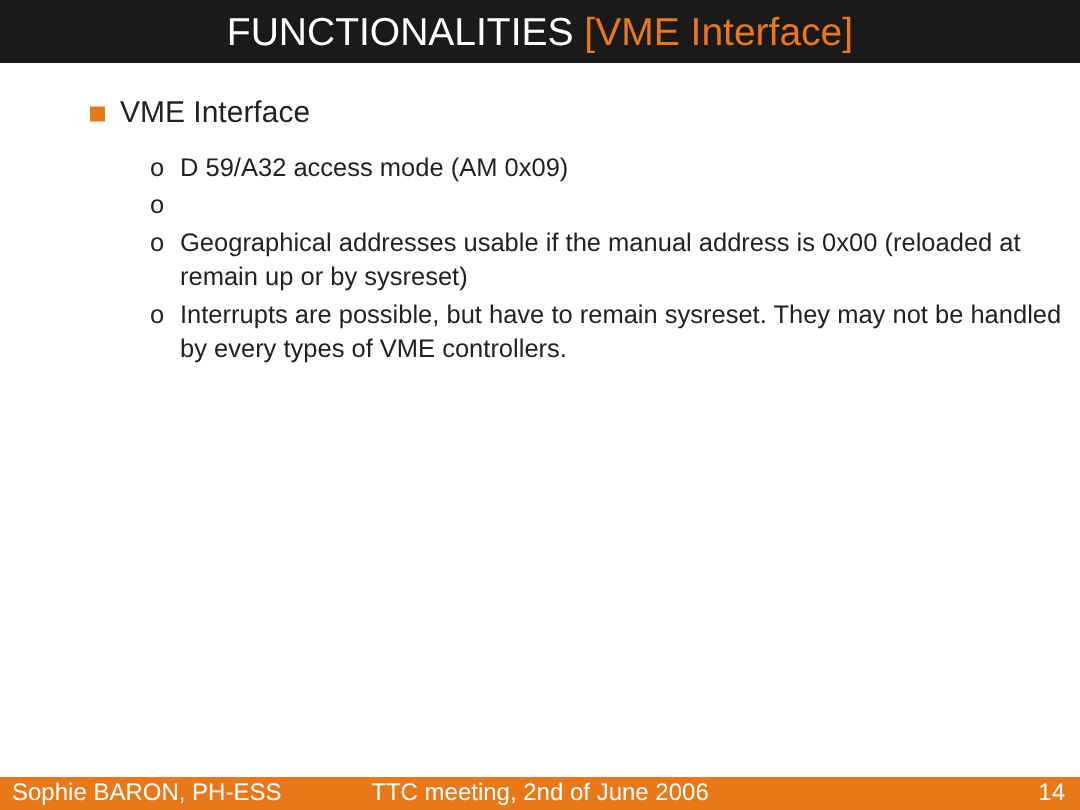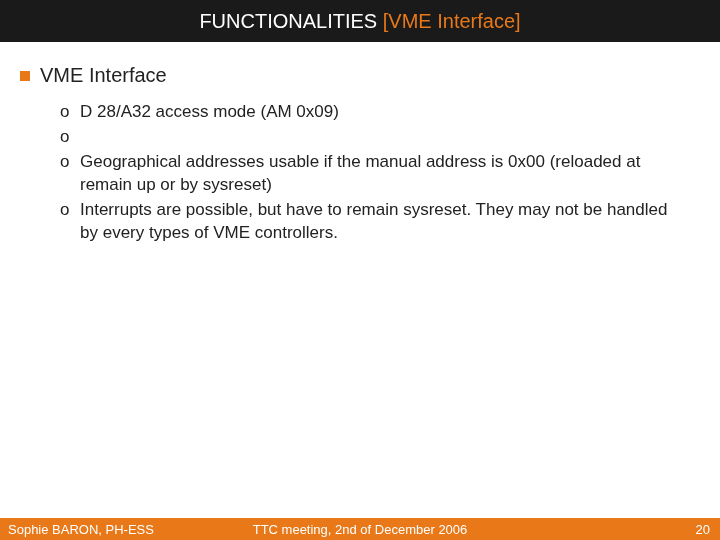--- a/index.html
+++ b/index.html
@@ -13,27 +13,28 @@
   }
   .header-bar {
     width: 100%;
     height: 42px;
     background: #1a1a1a;
     display: flex;
     align-items: center;
     justify-content: center;
   }
   .header-title {
-    font-size: 20px;
+    font-size: 26px;
     font-weight: normal;
   }
   .header-title .part-white { color: #ffffff; }
   .header-title .part-orange { color: #e87818; }
   .content {
     padding: 22px 0 0 20px;
+    margin-left: 40px;
   }
   .section-row {
     display: flex;
     align-items: flex-start;
     gap: 10px;
     margin-bottom: 14px;
   }
   .sq-bullet {
     width: 10px;
     height: 10px;
@@ -65,21 +66,21 @@
     max-width: 610px;
   }
   .footer-bar {
     position: absolute;
     bottom: 0;
     left: 0;
     width: 100%;
     height: 22px;
     background: #e87818;
     color: #ffffff;
-    font-size: 13px;
+    font-size: 16px;
     display: flex;
     align-items: center;
   }
   .footer-left {
     position: absolute;
     left: 8px;
   }
   .footer-center {
     width: 100%;
     text-align: center;
@@ -99,33 +100,33 @@
 </div>
 
 <div class="content">
   <div class="section-row">
     <div class="sq-bullet"></div>
     <div class="section-heading">VME Interface</div>
   </div>
   <div class="sub-list">
     <div class="sub-item">
       <div class="sub-marker">o</div>
-      <div class="sub-text">D 28/A32 access mode (AM 0x09)</div>
+      <div class="sub-text">D 59/A32 access mode (AM 0x09)</div>
     </div>
     <div class="sub-item">
       <div class="sub-marker">o</div>
     </div>
     <div class="sub-item">
       <div class="sub-marker">o</div>
       <div class="sub-text">Geographical addresses usable if the manual address is 0x00 (reloaded at remain up or by sysreset)</div>
     </div>
     <div class="sub-item">
       <div class="sub-marker">o</div>
       <div class="sub-text">Interrupts are possible, but have to remain sysreset. They may not be handled by every types of VME controllers.</div>
     </div>
   </div>
 </div>
 
 <div class="footer-bar">
   <div class="footer-left">Sophie BARON, PH-ESS</div>
-  <div class="footer-center">TTC meeting, 2nd of December 2006</div>
-  <div class="footer-right">20</div>
+  <div class="footer-center">TTC meeting, 2nd of June 2006</div>
+  <div class="footer-right">14</div>
 </div>
 
 </body></html>

